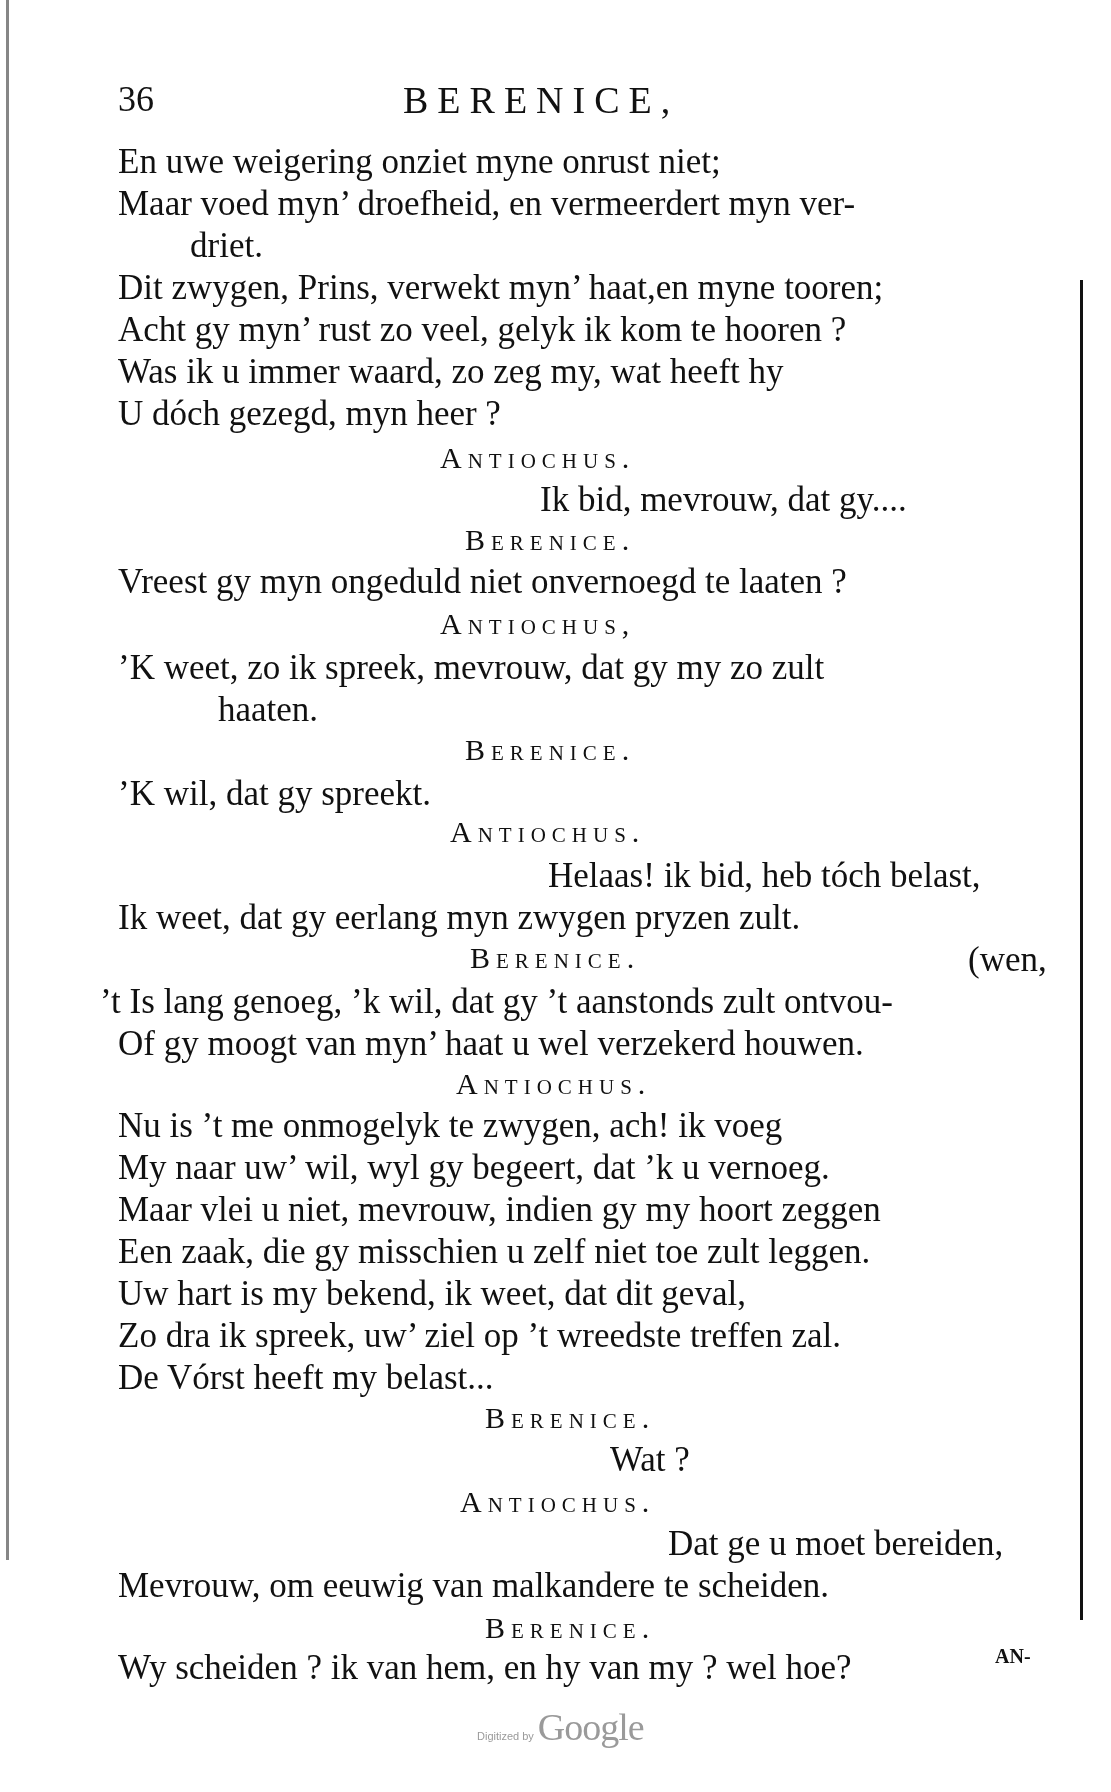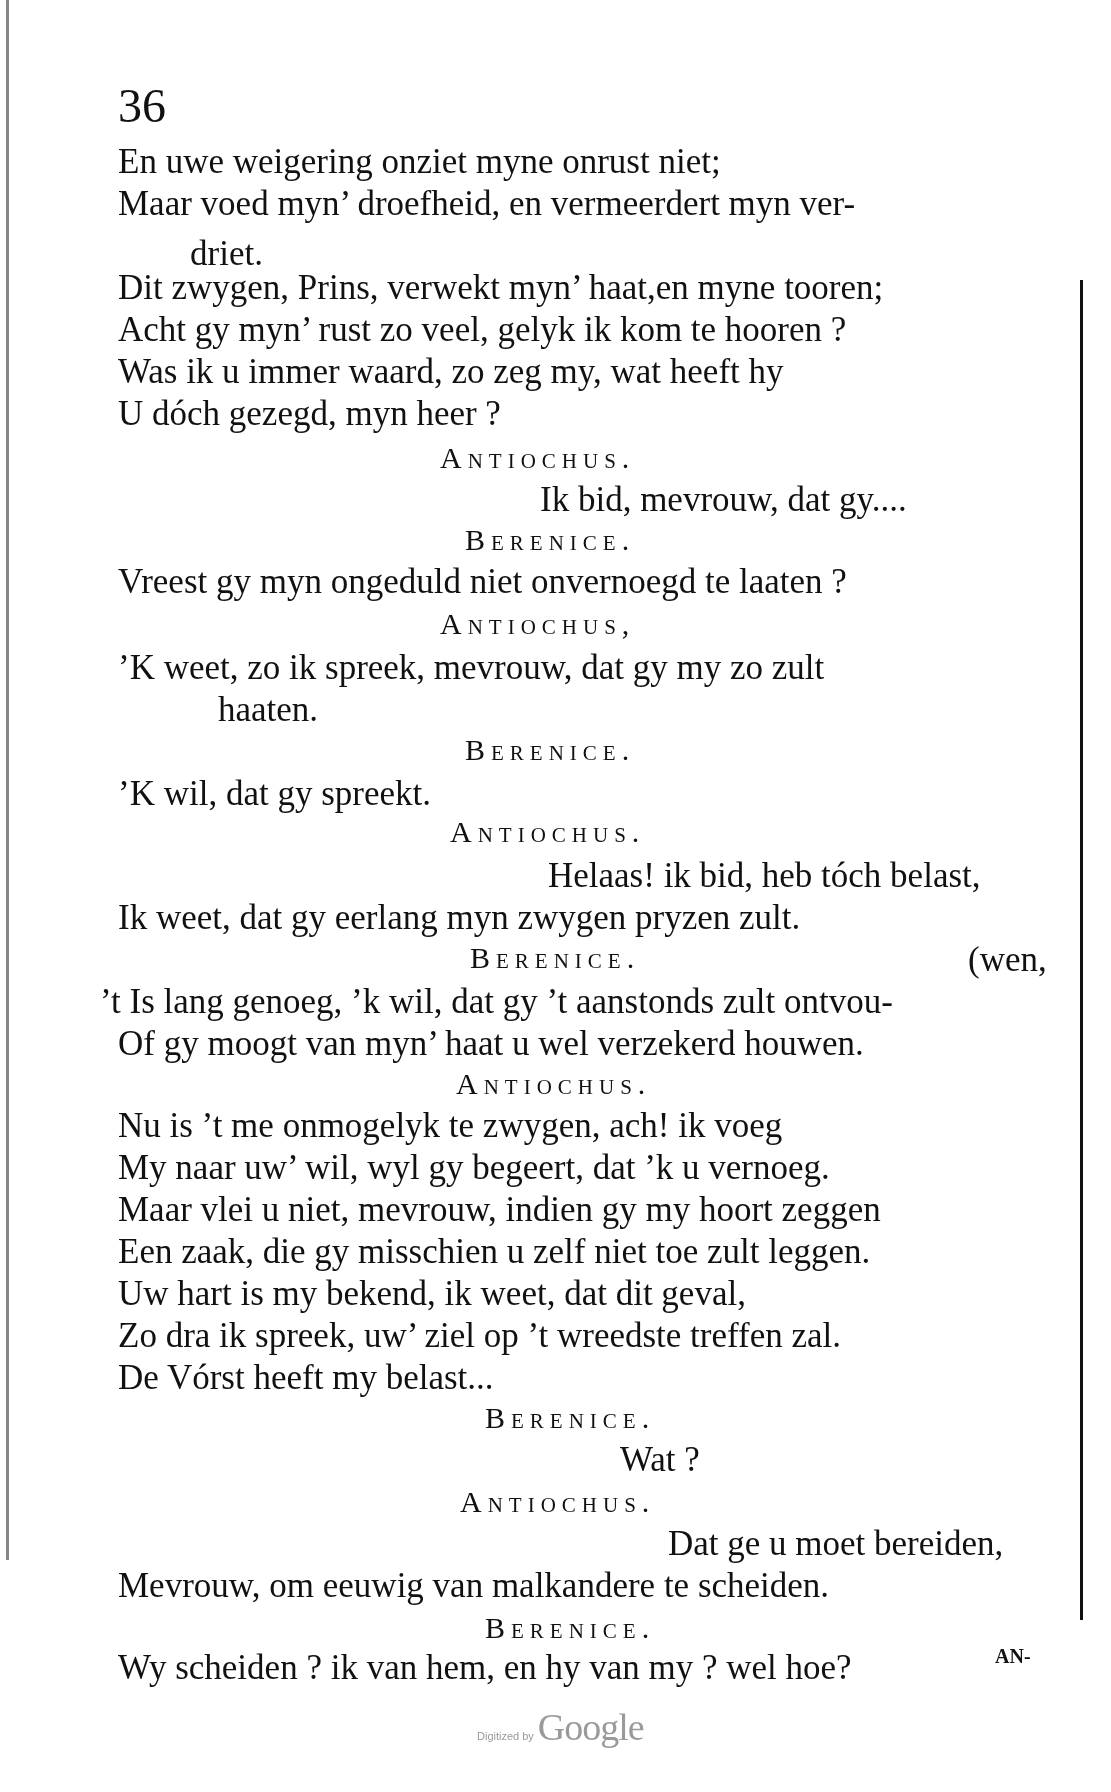--- a/index.html
+++ b/index.html
@@ -2,44 +2,45 @@
 <html><head>
 <meta charset="utf-8">
 <style>
   html, body { margin:0; padding:0; background:#ffffff; }
   body { width:1111px; height:1792px; position:relative; overflow:hidden;
          font-family:"Liberation Serif", "DejaVu Serif", serif; color:#111; }
   .page { position:absolute; left:0; top:0; width:1111px; height:1792px; }
   .edge-left { position:absolute; left:6px; top:0; width:3px; height:1560px; background:#222; opacity:.55; }
   .edge-right { position:absolute; left:1080px; top:280px; width:3px; height:1340px; background:#111; }
   .header { position:absolute; top:78px; left:118px; right:120px; height:50px; }
-  .pagenum { position:absolute; left:0; top:0; font-size:48px; }
+  .pagenum { position:absolute; left:0; top:0; font-size:36px; }
   .runtitle { position:absolute; left:285px; top:0; font-size:38px; letter-spacing:9px; }
   .line { position:absolute; font-size:35px; white-space:nowrap; line-height:40px; }
   .speaker { position:absolute; font-size:30px; letter-spacing:6px; font-variant:small-caps; white-space:nowrap; line-height:36px; }
   .catch { position:absolute; left:995px; top:1645px; font-size:20px; font-weight:bold; }
   .footer { position:absolute; left:477px; top:1705px; color:#9a9a9a; white-space:nowrap; }
   .footer .small { font-family:"Liberation Sans", sans-serif; font-size:11px; }
   .footer .big { font-family:"Liberation Serif", serif; font-size:38px; letter-spacing:-1px; }
 </style>
 </head>
 <body>
 
 <div class="page">
   <div class="edge-left"></div>
   <div class="edge-right"></div>
 
   <div class="header">
     <span class="pagenum">36</span>
+    <span class="runtitle">BERENICE,</span>
   </div>
 
   <div id="text-body">
       <div class="line" style="left: 118px; top: 142px;">En uwe weigering onziet myne onrust niet;</div>
       <div class="line" style="left: 118px; top: 184px;">Maar voed myn’ droefheid, en vermeerdert myn ver-</div>
-      <div class="line" style="left: 190px; top: 226px; margin-top: 8px;">driet.</div>
+      <div class="line" style="left: 190px; top: 226px;">driet.</div>
       <div class="line" style="left: 118px; top: 268px;">Dit zwygen, Prins, verwekt myn’ haat,en myne tooren;</div>
       <div class="line" style="left: 118px; top: 310px;">Acht gy myn’ rust zo veel, gelyk ik kom te hooren ?</div>
       <div class="line" style="left: 118px; top: 352px;">Was ik u immer waard, zo zeg my, wat heeft hy</div>
       <div class="line" style="left: 118px; top: 394px;">U dóch gezegd, myn heer ?</div>
       <div class="speaker" style="left: 440px; top: 440px;">Antiochus.</div>
       <div class="line" style="left: 540px; top: 480px;">Ik bid, mevrouw, dat gy....</div>
       <div class="speaker" style="left: 465px; top: 522px;">Berenice.</div>
       <div class="line" style="left: 118px; top: 562px;">Vreest gy myn ongeduld niet onvernoegd te laaten ?</div>
       <div class="speaker" style="left: 440px; top: 606px;">Antiochus,</div>
       <div class="line" style="left: 118px; top: 648px;">’K weet, zo ik spreek, mevrouw, dat gy my zo zult</div>
@@ -55,21 +56,21 @@
       <div class="line" style="left: 118px; top: 1024px;">Of gy moogt van myn’ haat u wel verzekerd houwen.</div>
       <div class="speaker" style="left: 456px; top: 1066px;">Antiochus.</div>
       <div class="line" style="left: 118px; top: 1106px;">Nu is ’t me onmogelyk te zwygen, ach! ik voeg</div>
       <div class="line" style="left: 118px; top: 1148px;">My naar uw’ wil, wyl gy begeert, dat ’k u vernoeg.</div>
       <div class="line" style="left: 118px; top: 1190px;">Maar vlei u niet, mevrouw, indien gy my hoort zeggen</div>
       <div class="line" style="left: 118px; top: 1232px;">Een zaak, die gy misschien u zelf niet toe zult leggen.</div>
       <div class="line" style="left: 118px; top: 1274px;">Uw hart is my bekend, ik weet, dat dit geval,</div>
       <div class="line" style="left: 118px; top: 1316px;">Zo dra ik spreek, uw’ ziel op ’t wreedste treffen zal.</div>
       <div class="line" style="left: 118px; top: 1358px;">De Vórst heeft my belast...</div>
       <div class="speaker" style="left: 485px; top: 1400px;">Berenice.</div>
-      <div class="line" style="left: 610px; top: 1440px; margin-left: 10px;">Wat ?</div>
+      <div class="line" style="left: 610px; top: 1440px;">Wat ?</div>
       <div class="speaker" style="left: 460px; top: 1484px;">Antiochus.</div>
       <div class="line" style="left: 668px; top: 1524px;">Dat ge u moet bereiden,</div>
       <div class="line" style="left: 118px; top: 1566px;">Mevrouw, om eeuwig van malkandere te scheiden.</div>
       <div class="speaker" style="left: 485px; top: 1610px;">Berenice.</div>
       <div class="line" style="left: 118px; top: 1648px;">Wy scheiden ? ik van hem, en hy van my ? wel hoe?</div>
     </div>
 
   <div class="catch">AN-</div>
 
   <div class="footer">

